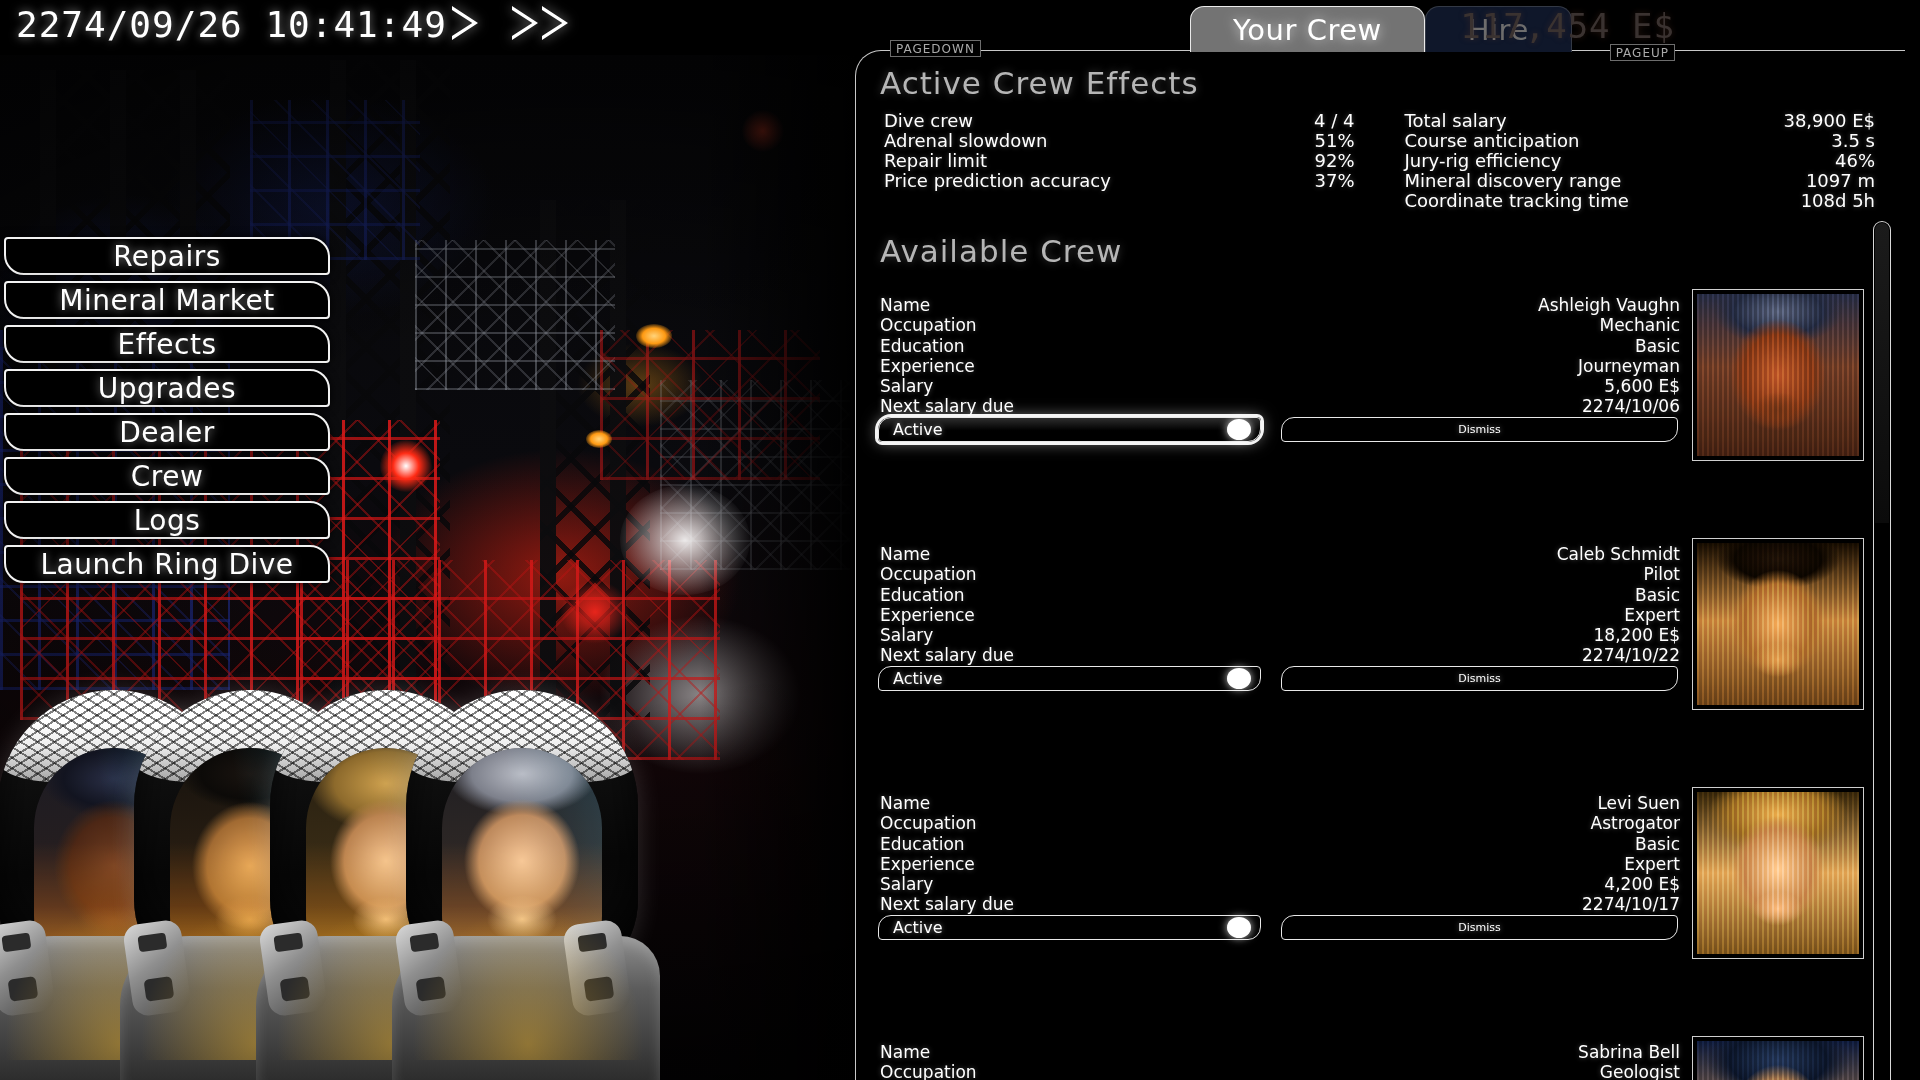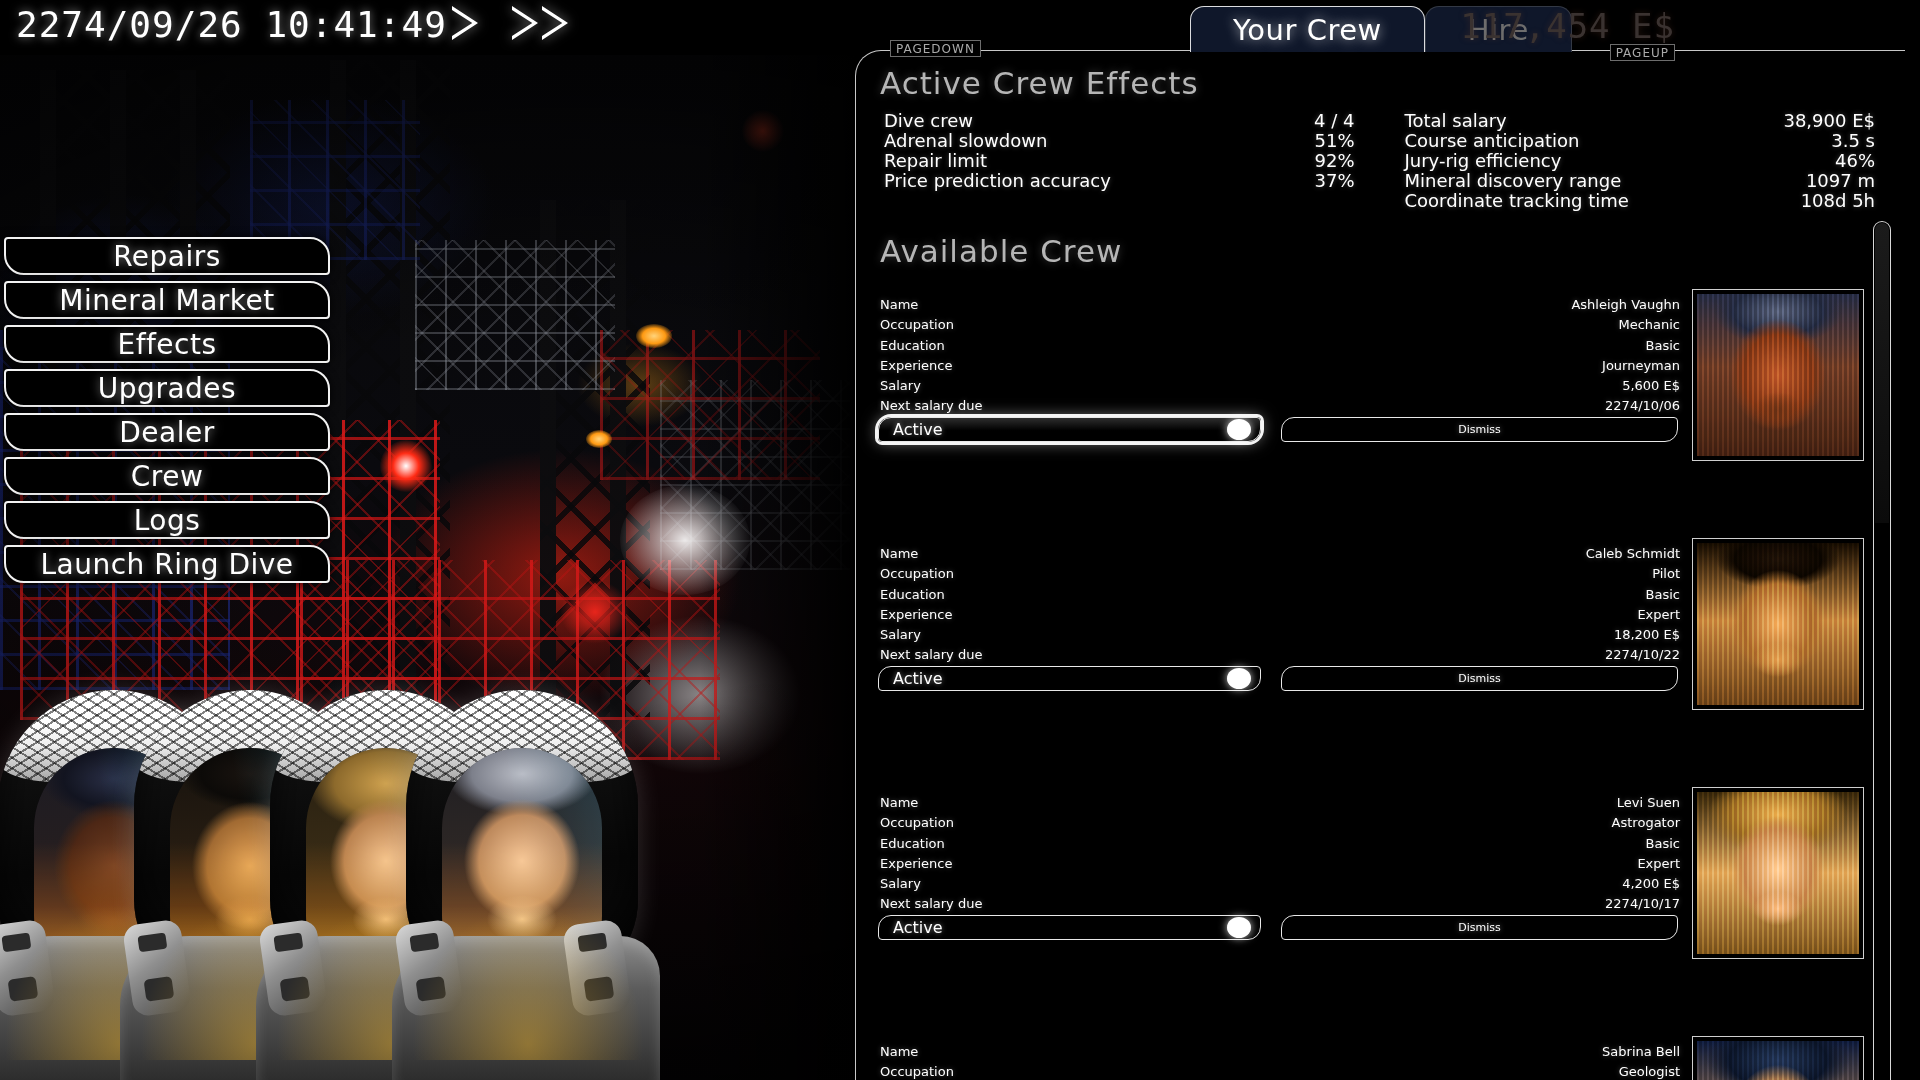--- a/index.html
+++ b/index.html
@@ -180,21 +180,21 @@
     height:46px; padding:0 42px; display:flex; align-items:center; justify-content:center;
     font-family:"DejaVu Sans", sans-serif;
     font-size:29px; letter-spacing:.5px;
     border-radius:14px 14px 0 0;
     position:relative; cursor:pointer;
   }
   .tab.active{
     color:#fff; text-shadow:0 0 12px rgba(255,255,255,.75);
     border:1px solid rgba(255,255,255,.85);
     border-bottom:none;
-    background:#0f172a;
+    background:#737373;
   }
   .tab.inactive{
     color:#6e6e6e; text-shadow:none;
     border:1px solid rgba(120,120,120,.35);
     border-bottom:none;
     background:#0f172a;
   }
   #credits{
     position:absolute; right:14px; top:6px;
     font-size:34px; letter-spacing:1px;
@@ -248,21 +248,21 @@
   #crewlist{
     position:absolute; left:0; top:238px; width:1030px; height:792px;
     overflow:hidden;
   }
   .crew-card{ position:relative; height:249px; }
   .crew-fields{
     position:absolute; left:24px; top:6px; width:800px;
   }
   .fld{
     display:flex; justify-content:space-between;
-    font-size:13px; line-height:20.3px; color:#fff;
+    font-size:17px; line-height:20.3px; color:#fff;
     text-shadow:0 0 5px rgba(255,255,255,.3);
   }
   .fld .lbl{ text-align:left; }
   .fld .val{ text-align:right; }
   .row-actions{
     position:absolute; left:22px; top:128px; width:800px; height:26px;
     display:flex; gap:20px;
   }
   
   .toggle{

